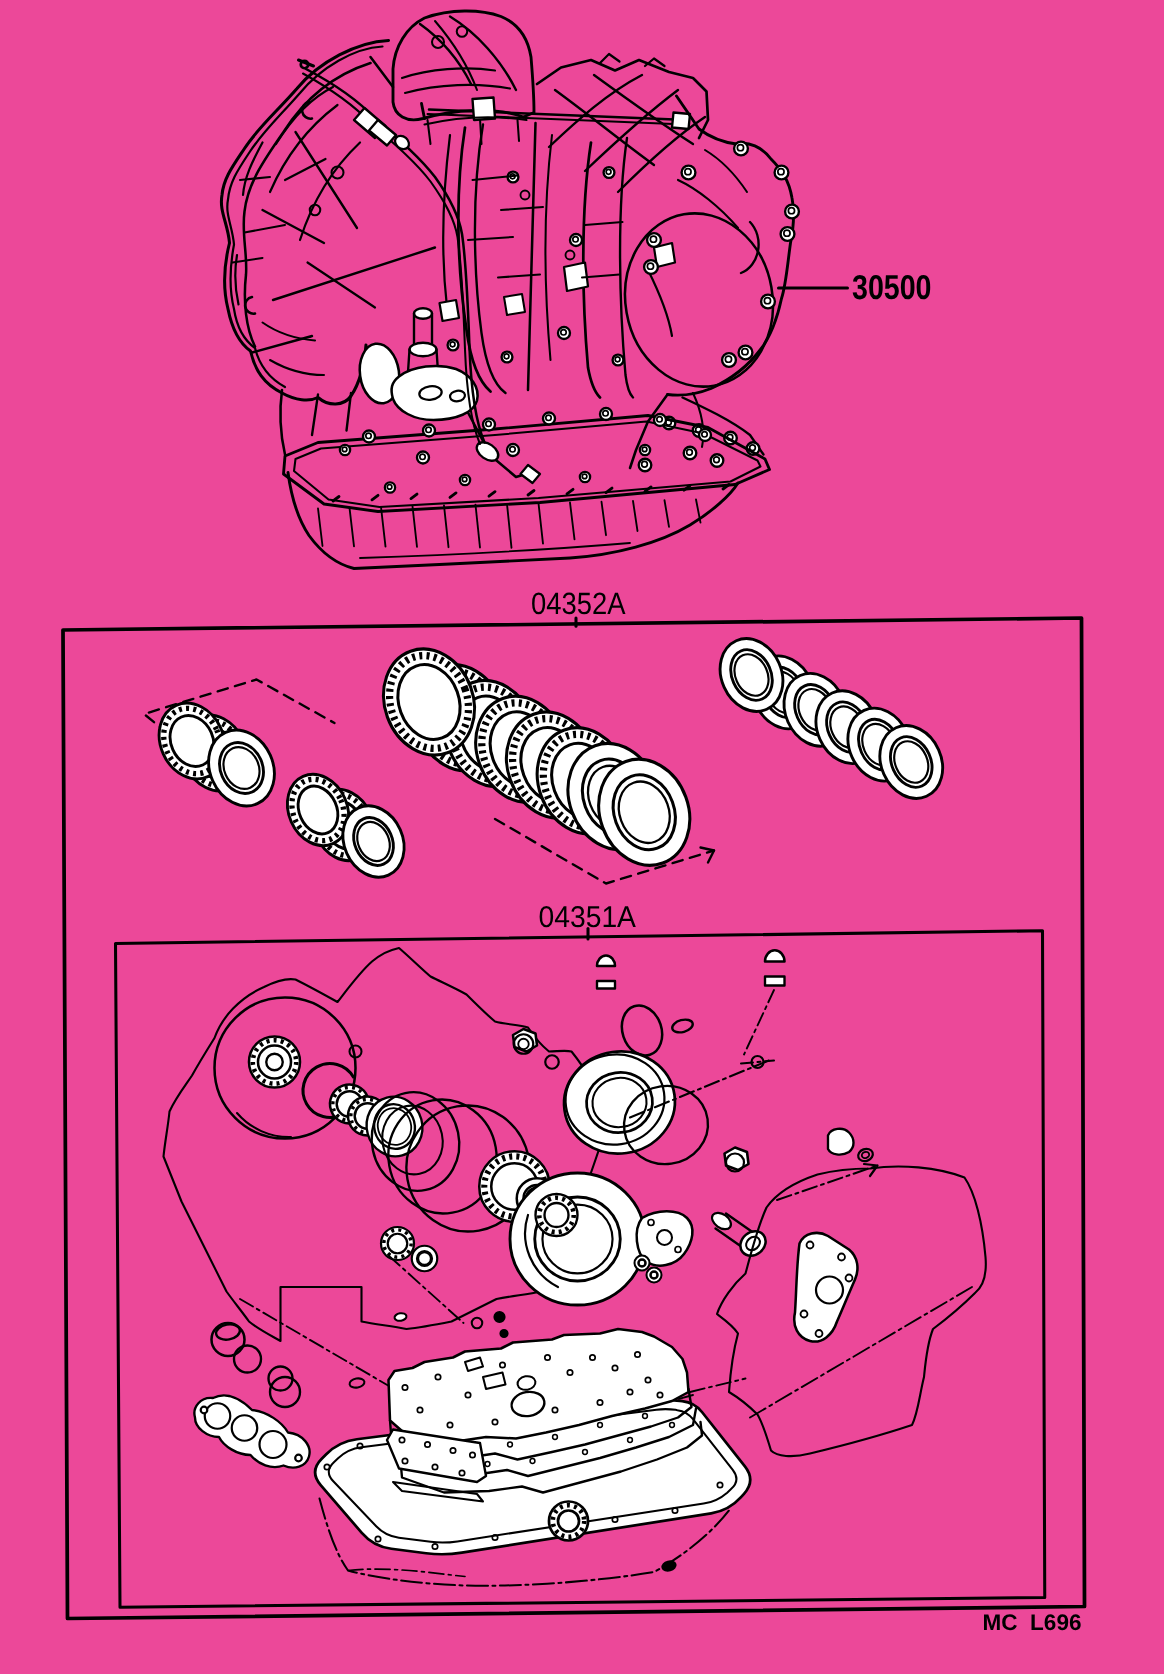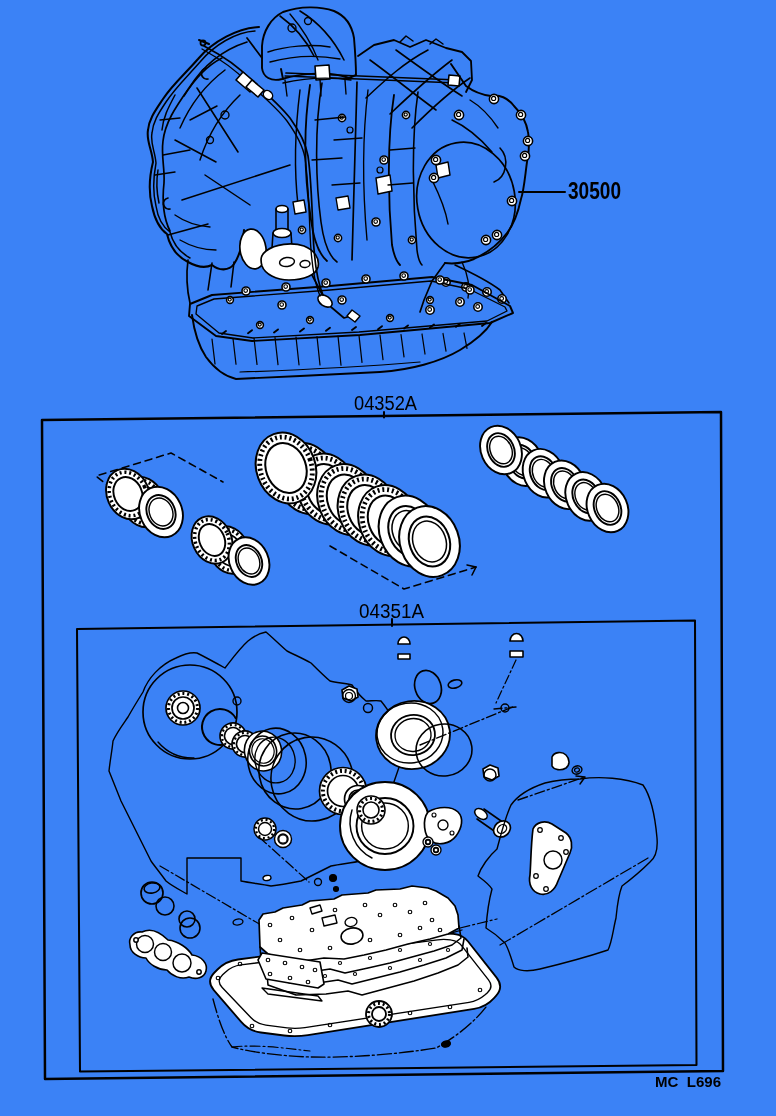--- a/index.html
+++ b/index.html
@@ -1,16 +1,16 @@
 <!DOCTYPE html>
 <html><head>
 <meta charset="utf-8">
 <style>
 html,body { margin:0; padding:0; background:#fff; }
-#page { position:relative; width:776px; height:1116px; background:#3b82f6; overflow:hidden; }
+#page { position:relative; width:776px; height:1116px; background:#ec4899; overflow:hidden; }
 </style>
 </head>
 <body>
 <div id="page">
 <svg width="776" height="1116" viewBox="0 0 776 1116">
 <path d="M 259,27 C 238,28 213,41 198,59 C 184,75 172,85 163,99 C 155,111 149,119 148,130 C 146,141 152,149 153,162 C 149,178 149,194 152,206 C 155,221 160,229 167,234 C 170,247 176,256 188,262 C 197,267 206,268 212,265 C 219,271 229,271 234,264 C 240,255 243,242 244,230" fill="none" stroke="#000" stroke-width="2.03" stroke-linecap="round" stroke-linejoin="round"></path>
       <line x1="262" y1="58" x2="247" y2="38" stroke="#000" stroke-width="1.69" stroke-linecap="round"></line>
       <path d="M 255,31 C 236,32 214,45 200,62 C 186,78 175,88 166,102 C 158,114 153,122 152,133 C 150,143 155,151 156,163 C 153,179 153,194 156,206 C 158,219 163,227 170,232 C 173,244 179,252 190,258" fill="none" stroke="#000" stroke-width="1.47" stroke-linecap="round" stroke-linejoin="round"></path>
       <path d="M 247,42 C 222,50 203,66 189,88 C 175,108 165,123 163,141 C 161,156 165,169 164,183 C 162,201 164,219 170,231" fill="none" stroke="#000" stroke-width="1.69" stroke-linecap="round" stroke-linejoin="round"></path>
       <path d="M 222,58 C 206,66 194,80 184,96" fill="none" stroke="#000" stroke-width="1.47" stroke-linecap="round" stroke-linejoin="round"></path>

